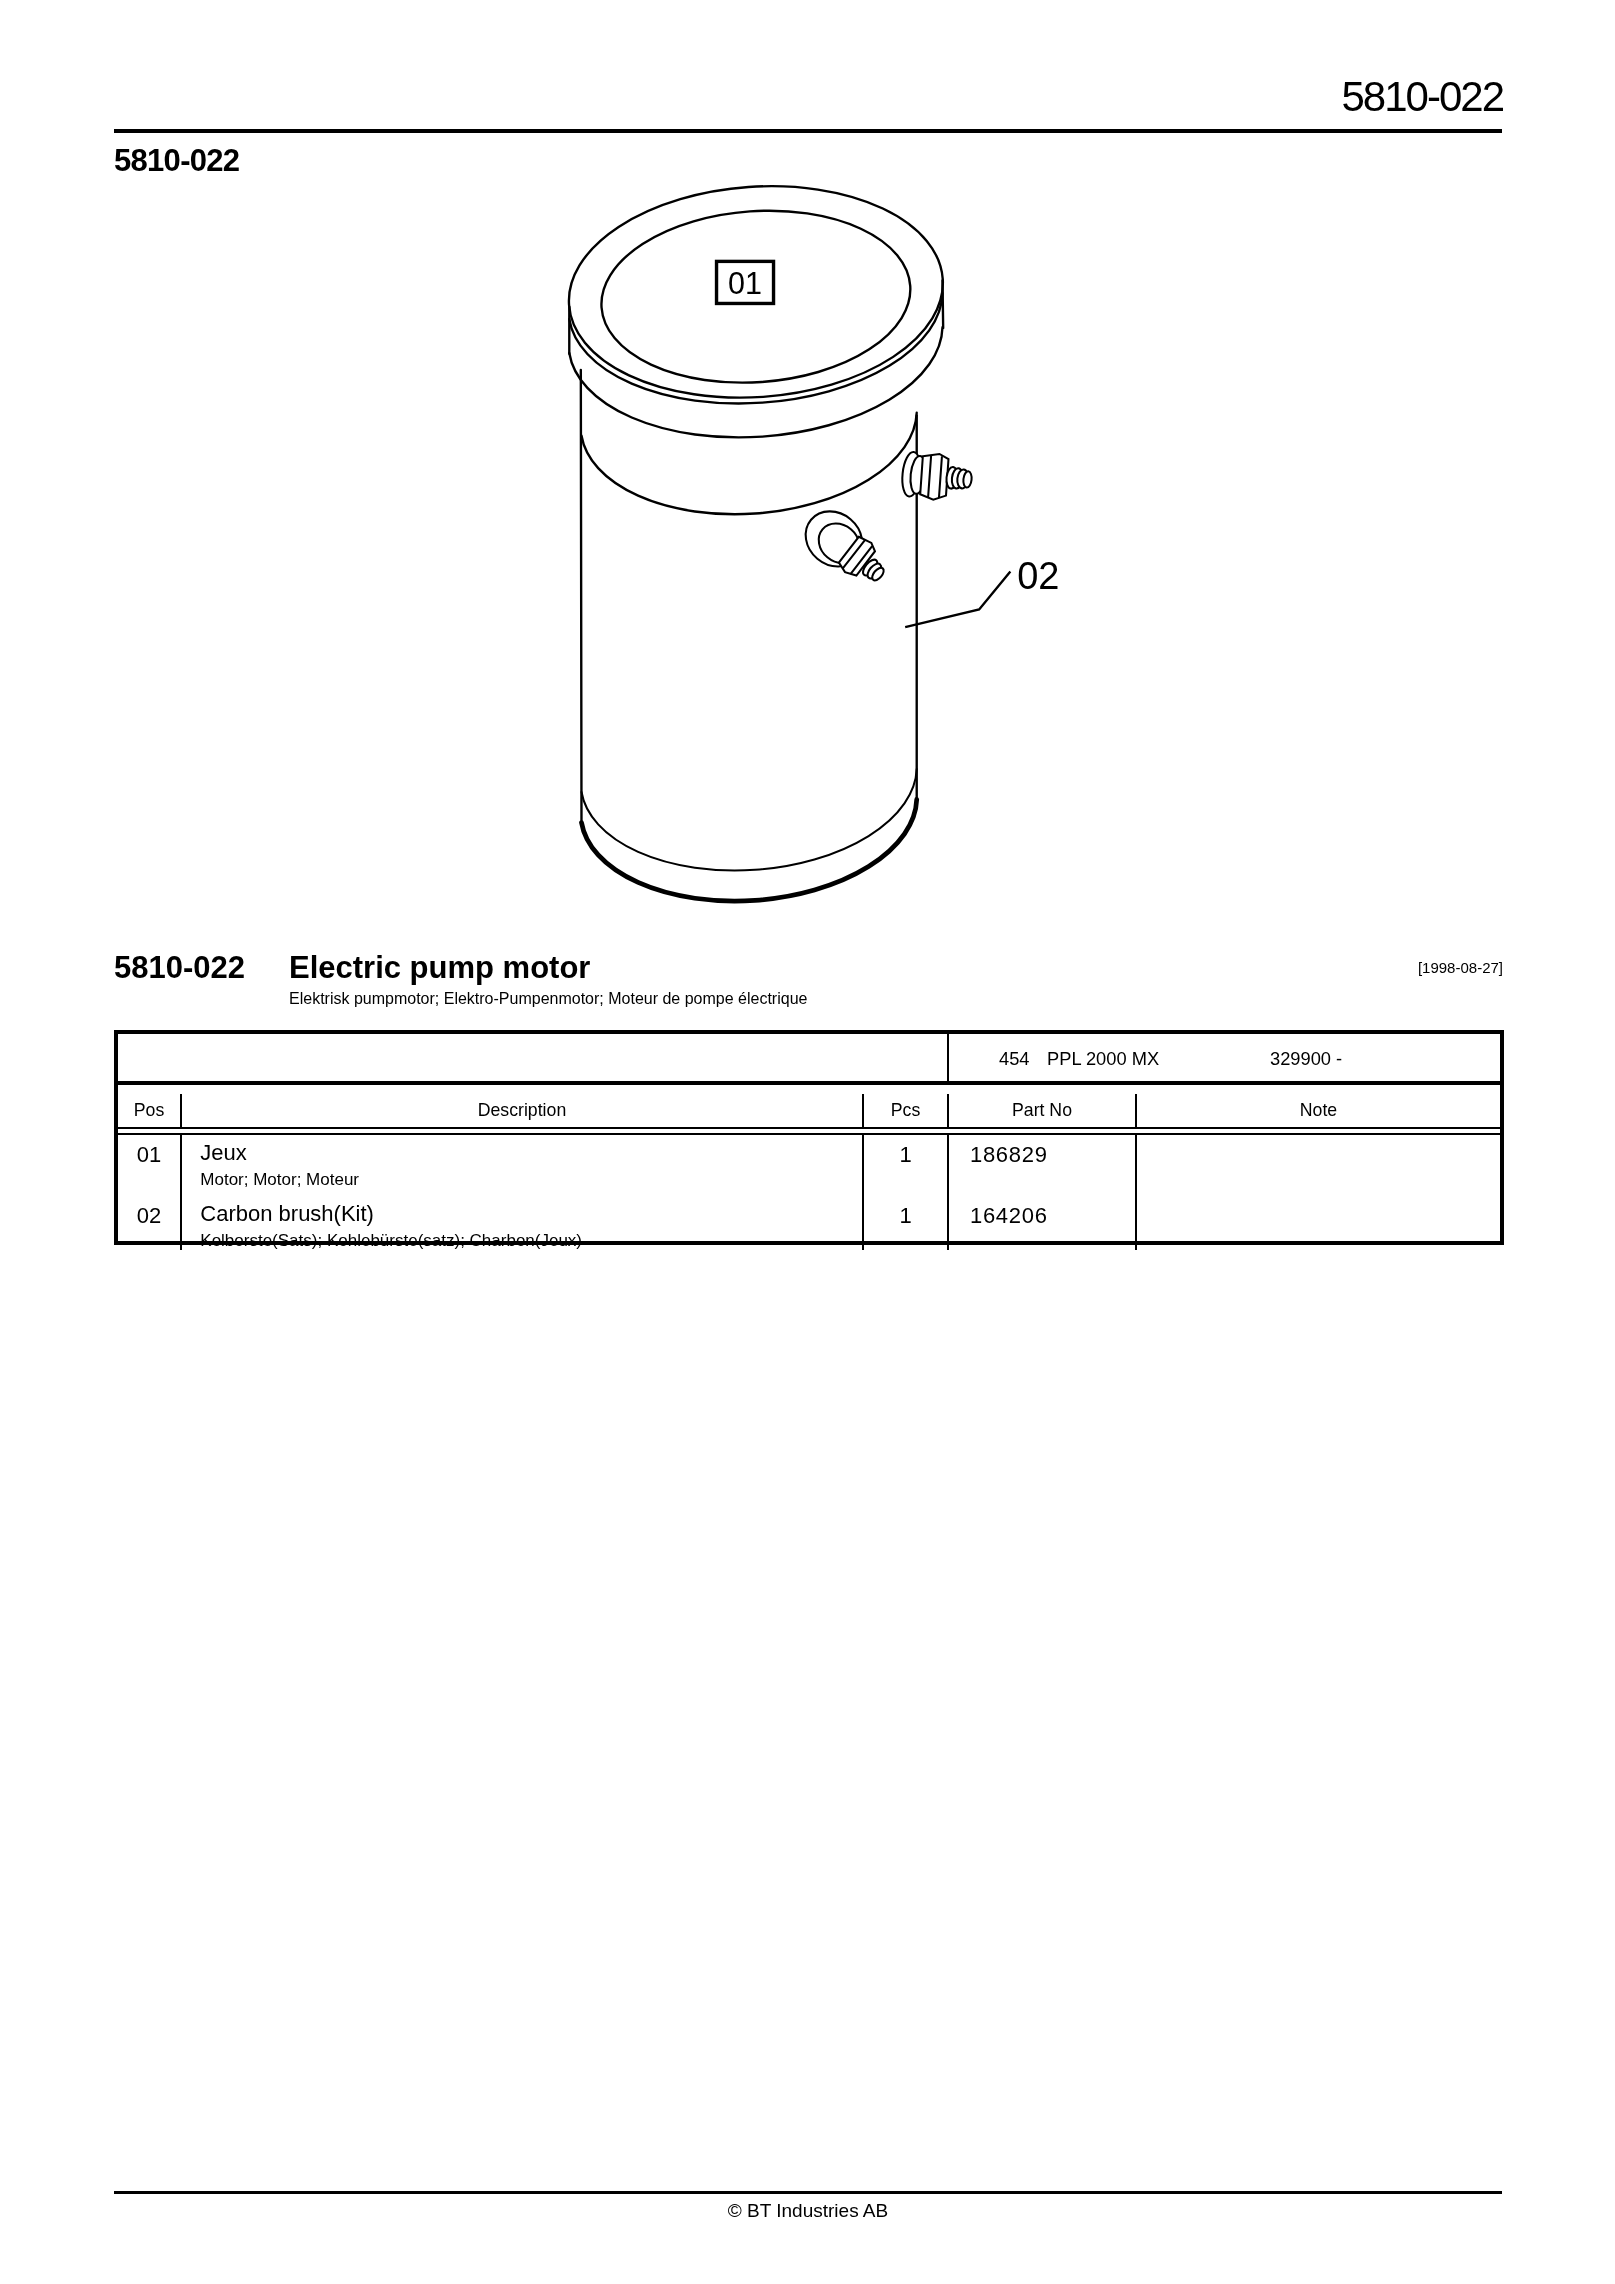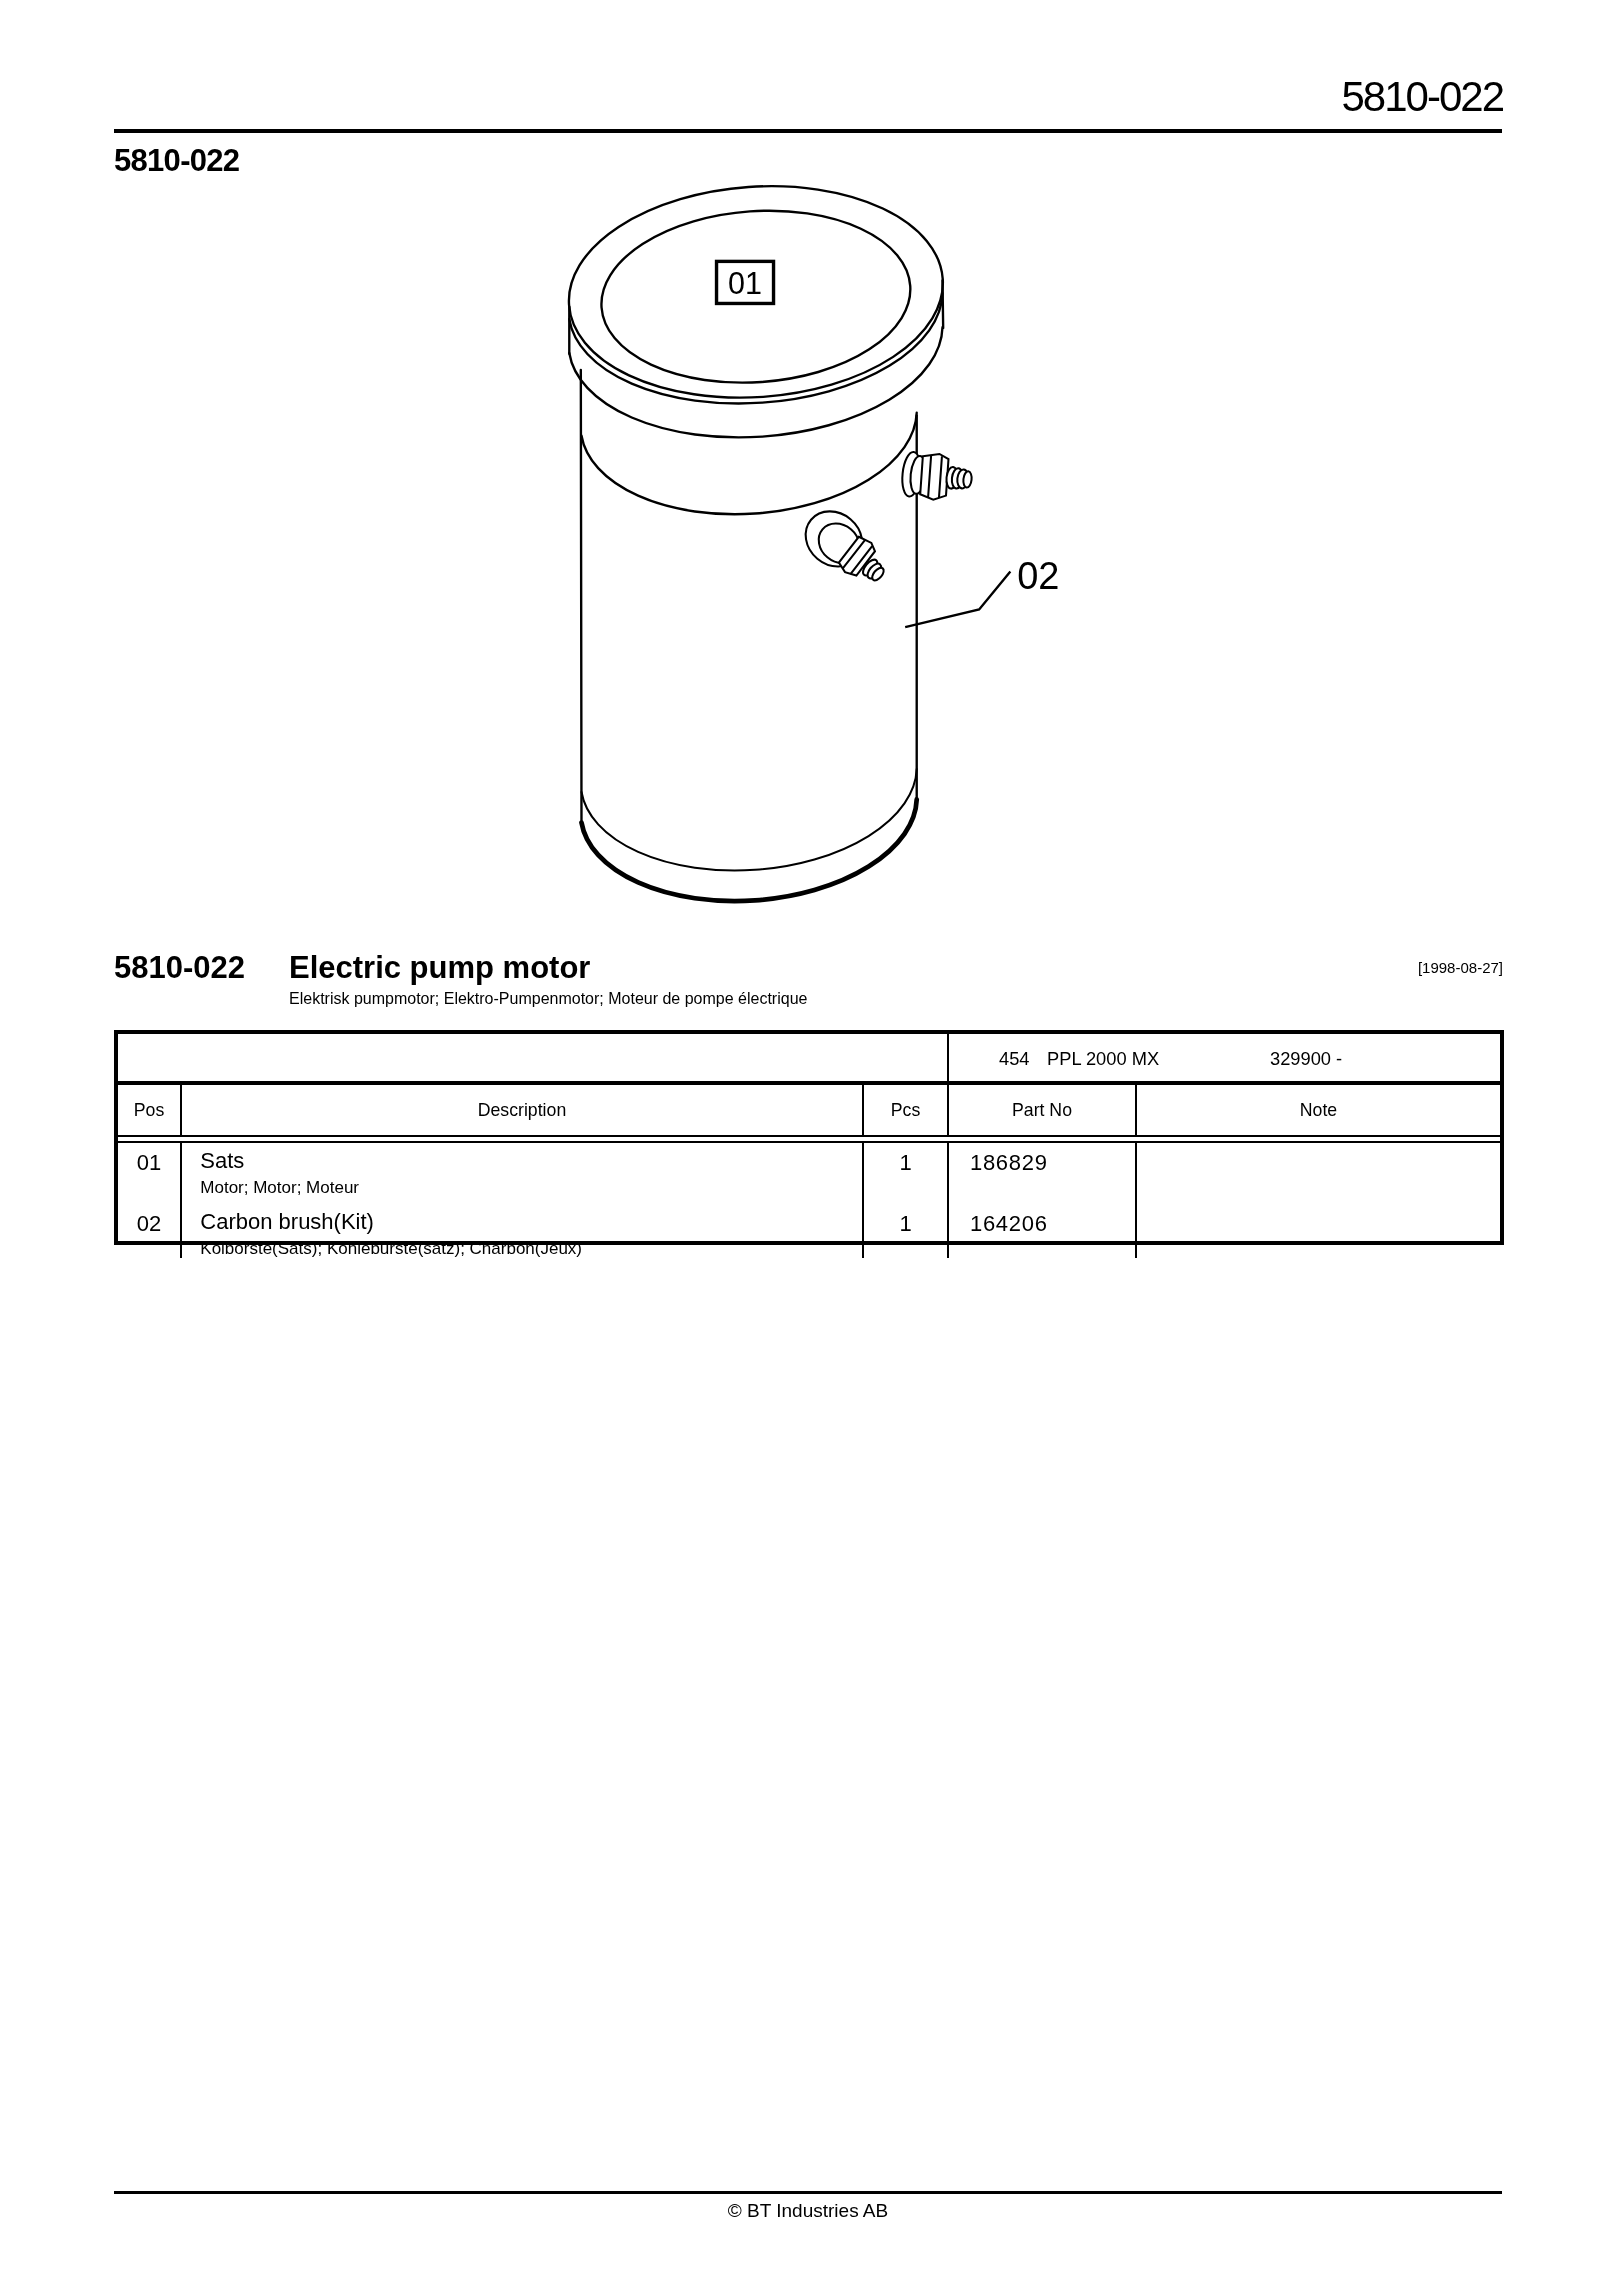--- a/index.html
+++ b/index.html
@@ -27,21 +27,21 @@
   .ptable{position:absolute;left:114px;top:1030px;width:1390px;height:215px;
           border:4.1px solid #000;box-sizing:border-box;}
   .band1{position:relative;height:47px;}
   .band1 .vdiv{position:absolute;left:829px;top:0;bottom:0;width:2px;background:#000;}
   .band1 span{position:absolute;top:14.3px;font-size:18.3px;white-space:pre;margin-left:40px;}
   .m-code{left:841px;} .m-name{left:889px;} .m-serial{left:1112px;}
   .sep-thick{height:4.1px;background:#000;}
   .sep-double{height:8.1px;border-top:2px solid #000;border-bottom:2px solid #000;box-sizing:border-box;}
   .grid{display:grid;grid-template-columns:62px 2px 680px 2px 83px 2px 186px 2px 363px;}
   .vbar{background:#000;}
-  .band2{height:50px;}
+  .band2{height:33px;margin-top:9px;}
   .band2 .hcell{display:flex;align-items:center;justify-content:center;font-size:17.7px;}
   .brow1{height:62px;} .brow2{height:53px;}
   .cell-pos{text-align:center;font-size:22px;padding-top:6.8px;}
   .cell-desc{padding:6.8px 0 0 18.3px;}
   .cell-desc .main{font-size:22px;line-height:1;}
   .cell-desc .sub{font-size:17px;line-height:1;margin-top:7.5px;}
   .cell-pcs{text-align:center;font-size:22px;padding-top:6.8px;}
   .cell-part{font-size:22px;padding:6.8px 0 0 21px;letter-spacing:0.7px;}
   .cell-note{font-size:22px;}
   .brow2 .cell-pos,.brow2 .cell-desc,.brow2 .cell-pcs,.brow2 .cell-part{padding-top:5.4px;}
@@ -130,21 +130,21 @@
       <div class="vbar"></div>
       <div class="hcell">Note</div>
     </div>
 
     <div class="sep-double"></div>
 
     <div class="brow1 grid">
       <div class="cell-pos">01</div>
       <div class="vbar"></div>
       <div class="cell-desc">
-        <div class="main">Sats</div>
+        <div class="main">Jeux</div>
         <div class="sub">Motor; Motor; Moteur</div>
       </div>
       <div class="vbar"></div>
       <div class="cell-pcs">1</div>
       <div class="vbar"></div>
       <div class="cell-part">186829</div>
       <div class="vbar"></div>
       <div class="cell-note"></div>
     </div>
 

